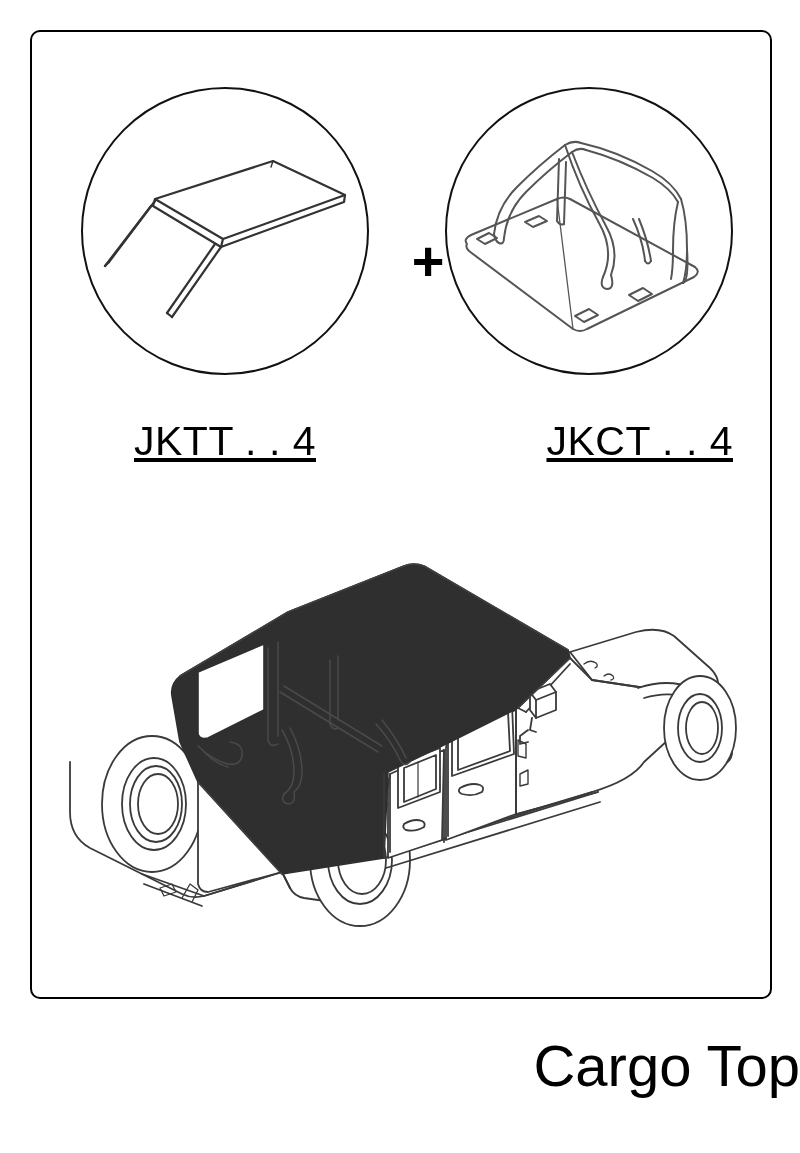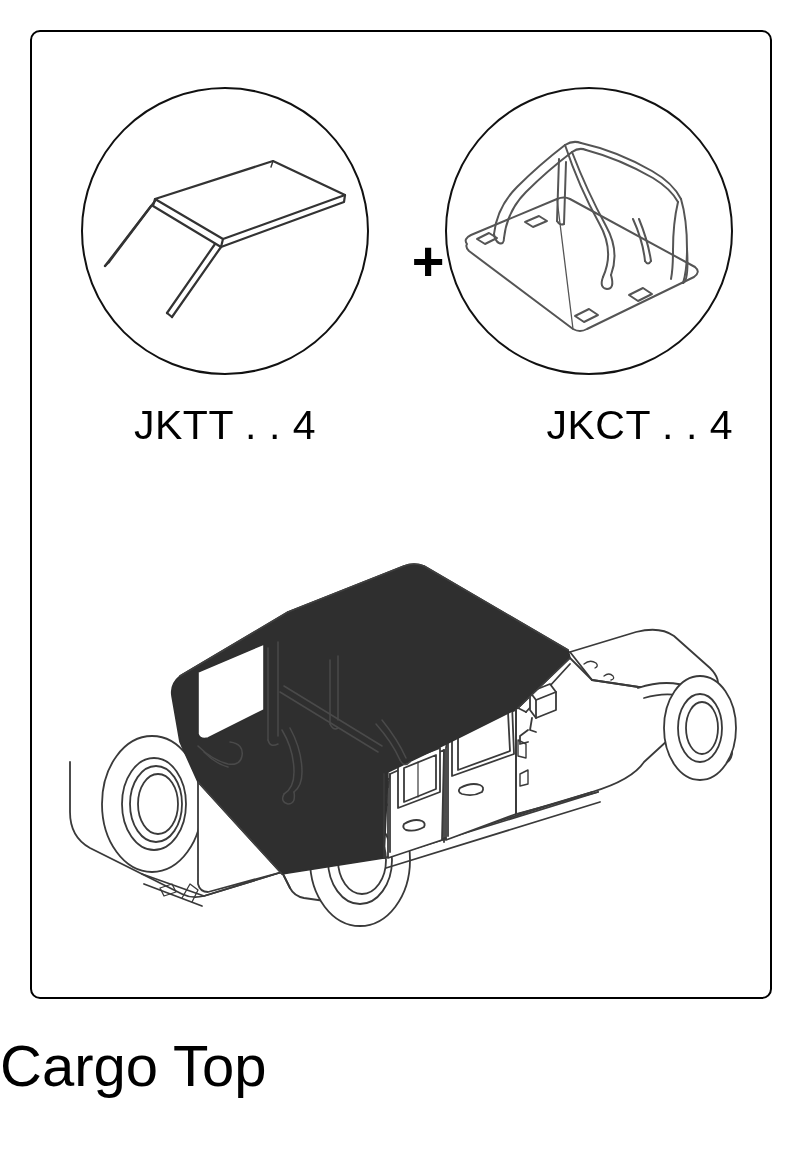--- a/index.html
+++ b/index.html
@@ -84,28 +84,29 @@
   
   .captions {
     position: absolute;
     left: 0;
     top: 370px;
     width: 742px;
     height: 60px;
   }
   .caption {
     position: absolute;
-    top: 0;
+    top: 16px;
     width: 288px;
     text-align: center;
     font-size: 41px;
     letter-spacing: 0.5px;
     font-family: "Liberation Sans", sans-serif;
     color: #000000;
     white-space: nowrap;
+    text-decoration: underline;
   }
   .caption.left  { left: 49px; }
   .caption.right { left: 413px; text-align: right; }
 
   
   .vehicle-wrap {
     position: absolute;
     left: 0;
     top: 460px;
     width: 742px;
@@ -116,21 +117,21 @@
     width: 742px;
     height: 500px;
   }
 
   
   .title {
     position: absolute;
     left: 0;
     top: 1032px;
     width: 800px;
-    text-align: left;
+    text-align: right;
     font-size: 58px;
     font-family: "Liberation Sans", sans-serif;
     color: #000000;
     white-space: nowrap;
   }
 </style>
 </head>
 <body>
 
 <div class="panel">

